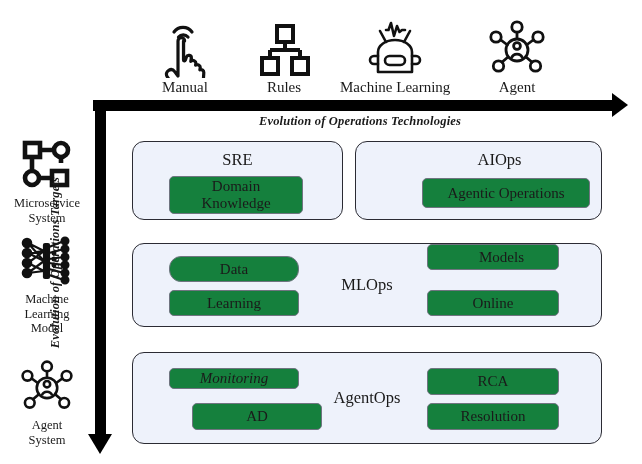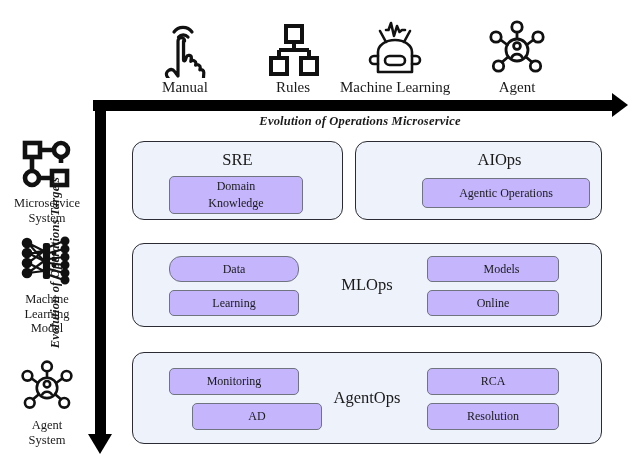--- a/index.html
+++ b/index.html
@@ -36,23 +36,23 @@
 
   .axis-h-label{position:absolute;left:150px;top:114px;width:420px;text-align:center;
      font-size:12.5px;font-weight:bold;font-style:italic;letter-spacing:.2px;}
   .axis-v-label{position:absolute;left:-55px;top:255px;width:220px;text-align:center;
      font-size:12.5px;font-weight:bold;font-style:italic;letter-spacing:.2px;
      transform:rotate(-90deg);}
 
   
   .card{position:absolute;background:#eef2fb;border:1.6px solid #2b2b33;border-radius:12px;}
   .card-title{position:absolute;font-size:16.5px;text-align:center;white-space:nowrap;}
-  .pill{position:absolute;background:#c4b5fd;border:1.4px solid #6f7480;border-radius:5px;
+  .pill{position:absolute;background:#15803d;border:1.4px solid #6f7480;border-radius:5px;
      display:flex;align-items:center;justify-content:center;text-align:center;
-     font-size:12px;line-height:17px;box-sizing:border-box;}
+     font-size:15px;line-height:17px;box-sizing:border-box;}
 </style>
 </head>
 <body>
 
 <div class="stage">
 
   <div class="tech-strip">
 
     <div class="tech-item" style="left:140px;top:16px;width:90px;">
       <div class="tech-icon">
@@ -71,21 +71,21 @@
                    l-.5 8.5 c-.45 7.8-5.4 12.2-13.2 12.2
                    h-4.6 c-5.4 0-8.6-2.3-11.4-6.4
                    l-6.8-10 c-1.6-2.4-.9-5.3 1.4-6.6
                    2.1-1.2 4.6-.6 6 1.3 l3.3 4.4 V21
                    a3.3 3.3 0 0 1 6.6 0 Z" fill="#fff" stroke="#111" stroke-width="3.2" stroke-linejoin="round"></path>
         </svg>
       </div>
       <div class="tech-label">Manual</div>
     </div>
 
-    <div class="tech-item" style="left:248px;top:16px;width:90px;text-align:center;">
+    <div class="tech-item" style="left:239px;top:16px;width:90px;text-align:center;">
       <div class="tech-icon">
         <svg width="56" height="58" viewBox="0 0 56 58">
           <g fill="none" stroke="#111" stroke-width="4">
             <rect x="21" y="6" width="16" height="16"></rect>
             <rect x="6" y="38" width="16" height="16"></rect>
             <rect x="36" y="38" width="16" height="16"></rect>
             <path d="M29 22 v8 M14 38 v-8 M44 38 v-8 M14 30 H44"></path>
           </g>
         </svg>
       </div>
@@ -203,21 +203,21 @@
         <div>System</div>
       </div>
     </div>
   </div>
 
   <div class="axis-h"></div>
   <div class="axis-h-head"></div>
   <div class="axis-v"></div>
   <div class="axis-v-head"></div>
 
-  <div class="axis-h-label">Evolution of Operations Microservice</div>
+  <div class="axis-h-label">Evolution of Operations Technologies</div>
   <div class="axis-v-label">Evolution of Operations Targets</div>
 
   <div class="card" style="left:132px;top:141px;width:209px;height:77px;">
     <div class="card-title" style="left:0;top:8px;width:209px;text-align:center;">SRE</div>
     <div class="pill" style="left:36px;top:34px;width:134px;height:38px;">
       <div>
         <div>Domain</div>
         <div>Knowledge</div>
       </div>
     </div>
@@ -227,27 +227,27 @@
     <div class="card-title" style="left:0;top:8px;width:287px;font-family:Liberation Serif, serif;">AIOps</div>
     <div class="pill" style="left:66px;top:36px;width:168px;height:30px;">Agentic Operations</div>
   </div>
 
   <div class="card" style="left:132px;top:243px;width:468px;height:82px;">
     <div class="card-title" style="left:170px;top:31px;width:128px;">MLOps</div>
 
     <div class="pill" style="left:36px;top:12px;width:130px;height:26px;border-radius:12px;">Data</div>
     <div class="pill" style="left:36px;top:46px;width:130px;height:26px;">Learning</div>
 
-    <div class="pill" style="left:294px;top:12px;width:132px;height:26px;padding-left:17px;">Models</div>
+    <div class="pill" style="left:294px;top:0;width:132px;height:26px;padding-left:17px;">Models</div>
     <div class="pill" style="left:294px;top:46px;width:132px;height:26px;">Online</div>
   </div>
 
   <div class="card" style="left:132px;top:352px;width:468px;height:90px;">
     <div class="card-title" style="left:166px;top:35px;width:136px;">AgentOps</div>
 
-    <div class="pill" style="left:36px;top:15px;width:130px;height:27px;">Monitoring</div>
+    <div class="pill" style="left:36px;top:15px;width:130px;height:21px;font-style:italic;">Monitoring</div>
     <div class="pill" style="left:36px;top:50px;width:130px;height:27px;margin-left:23px;">AD</div>
 
     <div class="pill" style="left:294px;top:15px;width:132px;height:27px;">RCA</div>
     <div class="pill" style="left:294px;top:50px;width:132px;height:27px;">Resolution</div>
   </div>
 
 </div>
 
 </body></html>

